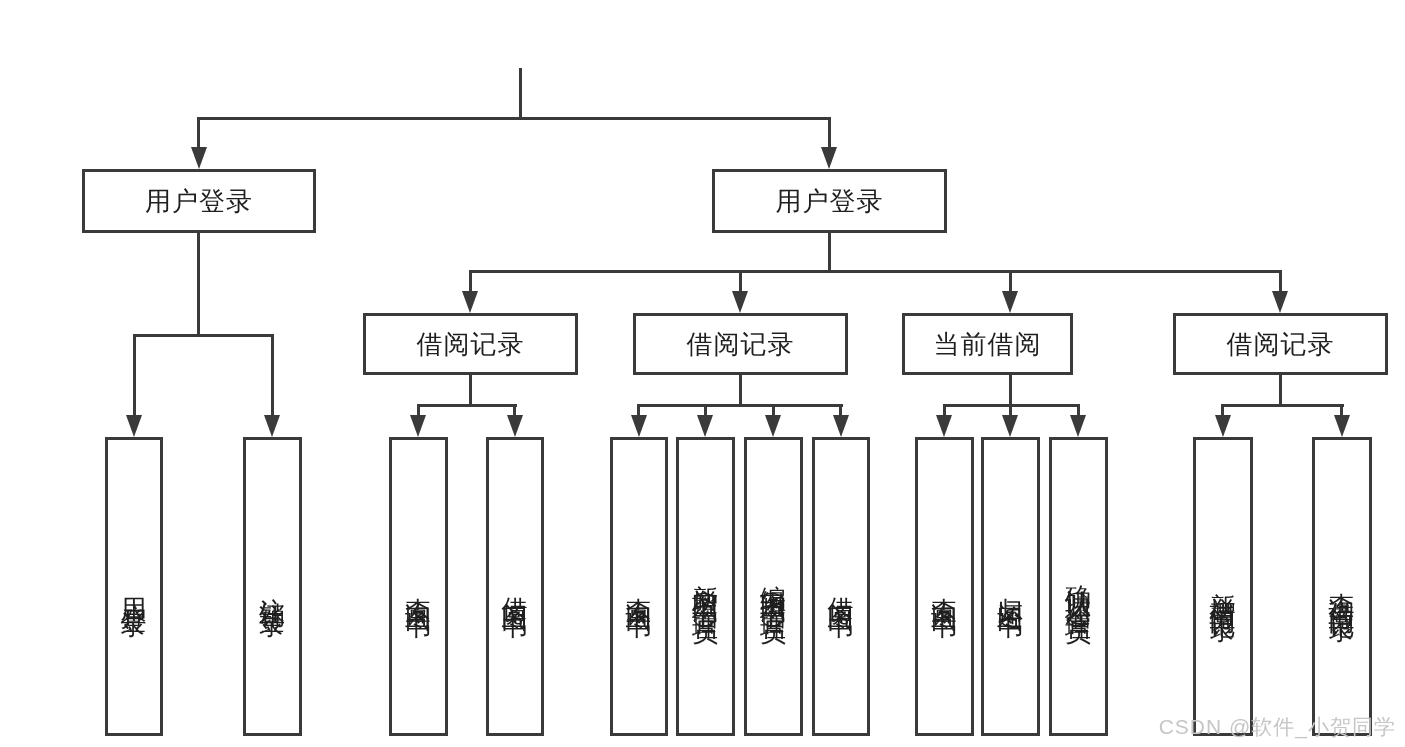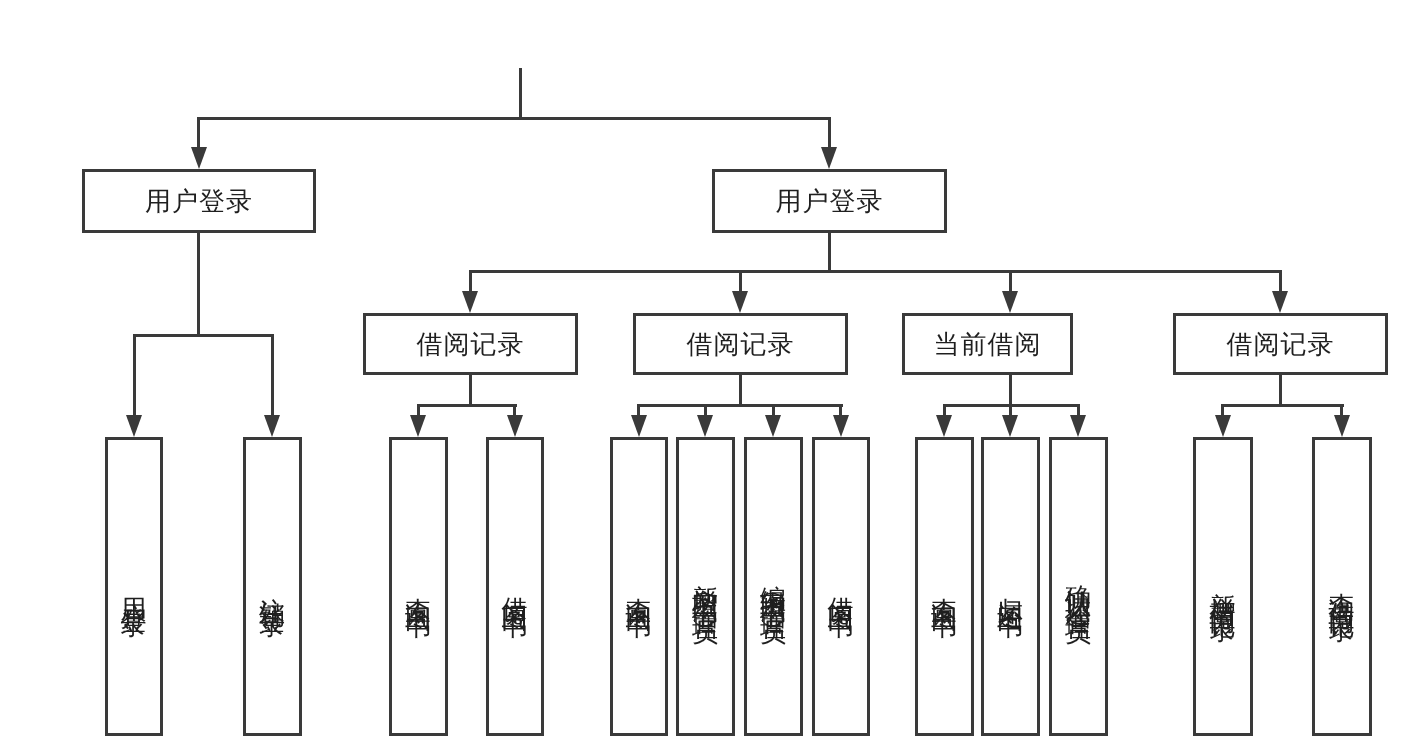--- a/index.html
+++ b/index.html
@@ -182,14 +182,15 @@
     <span>确认归还（管理员）</span>
   </div>
 
   <div class="vnode" style="left:1193px;top:437px;width:60px;height:299px">
     <span>新增借阅记录</span>
   </div>
   <div class="vnode" style="left:1312px;top:437px;width:60px;height:299px">
     <span>查询借阅记录</span>
   </div>
 
+  <div class="watermark">CSDN @软件_小贺同学</div>
 
 </div>
 
 </body></html>

